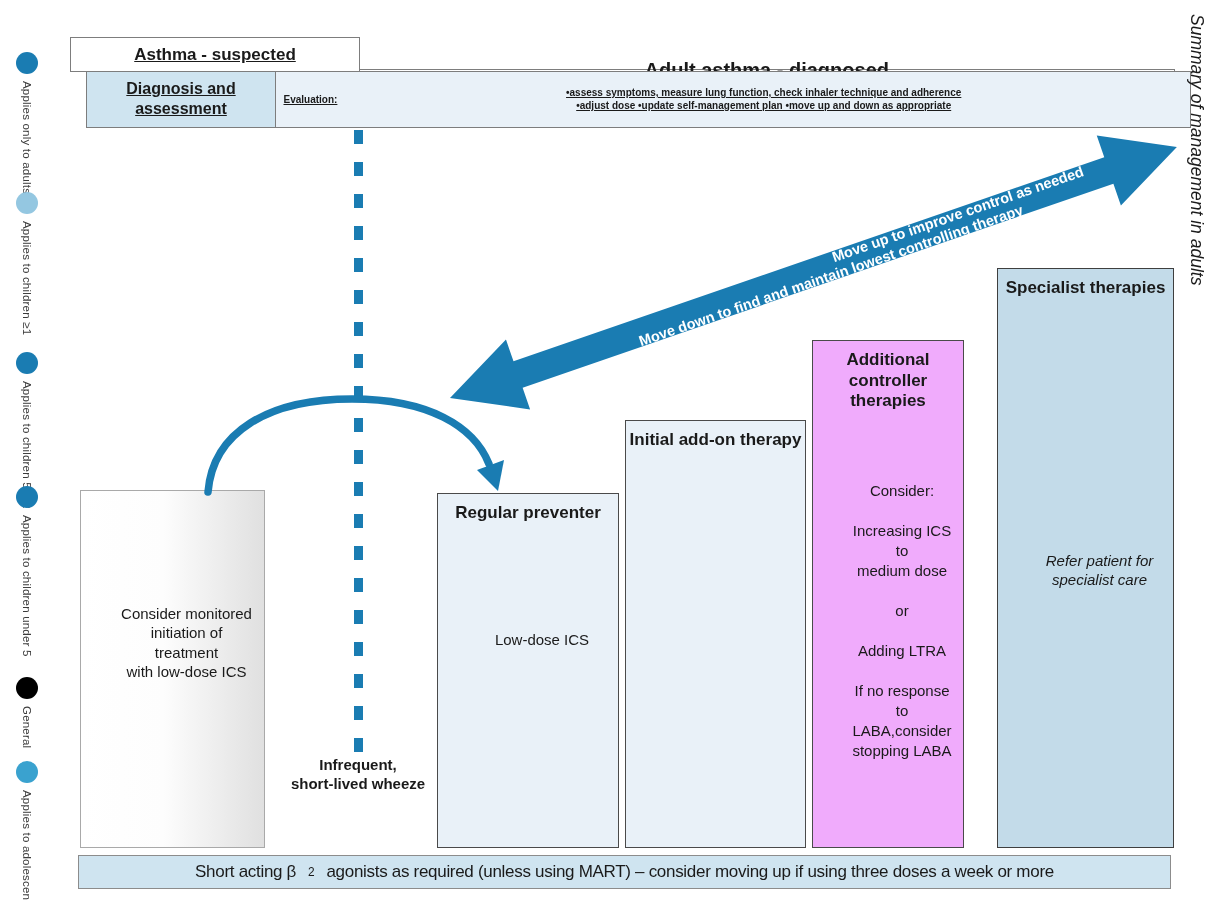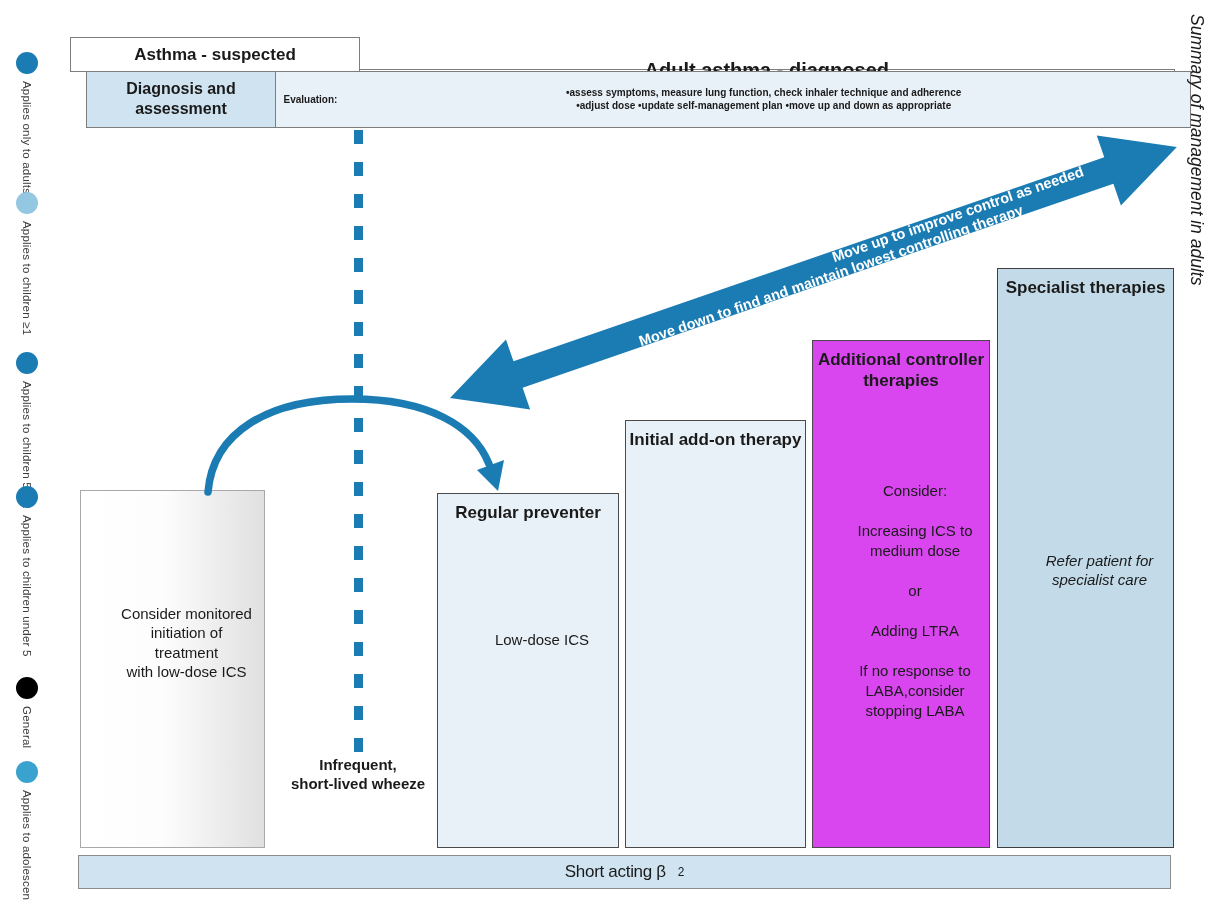--- a/index.html
+++ b/index.html
@@ -3,21 +3,21 @@
 <meta charset="utf-8">
 <style>
   * { margin:0; padding:0; box-sizing:border-box; }
   html,body { background:#fff; }
   #canvas {
     position:relative; width:1222px; height:910px; overflow:hidden;
     background:#fff; font-family:"Liberation Sans", sans-serif; color:#1a1a1a;
   }
 
   
-  .hrow { position:absolute; display:flex; }
+  .hrow { position:absolute; display:flex;text-decoration:underline; }
   .hcell {
     border:1.5px solid #7d7d7d; display:flex; align-items:center; justify-content:center;
     font-weight:bold; background:#fff;
   }
   #hrow1 { left:70px; top:37px; width:1105px; height:35px; }
   #hcell-suspected { width:290px; font-size:17px; }
   #hcell-diagnosed { width:816.5px; margin-left:-1.5px; font-size:20px;margin-top:32px; }
   #hrow2 { left:70px; top:70.5px; width:1105px; height:57px;margin-left:16px; }
   #hcell-diagnosis { width:190px; background:#cfe4f0; font-size:16px; text-align:center; white-space:pre-line; line-height:1.25; }
   #hcell-evaluation {
@@ -53,21 +53,21 @@
     background:repeating-linear-gradient(180deg, #1a7cb2 0 14px, transparent 14px 32px);
   }
 
   
   .step { position:absolute; border:1px solid #4a4a4a; }
   #step-1 { left:80px;  top:490px; width:185px; height:358px;
             background:linear-gradient(90deg,#ffffff 0%,#fdfdfd 45%,#e0e0e0 100%);
             border:1px solid #a9a9a9; }
   #step-2 { left:437px; top:493px; width:182px; height:355px; background:#e9f1f8; }
   #step-3 { left:625px; top:420px; width:181px; height:428px; background:#e9f1f8; }
-  #step-4 { left:812px; top:340px; width:178px; height:508px; background:#d946ef; }
+  #step-4 { left:812px; top:340px; width:152px; height:508px; background:#f0abfc; }
   #step-5 { left:997px; top:268px; width:177px; height:580px; background:#c3dbe9; border:1.5px solid #3f3f3f; }
 
   .step-title {
     font-weight:bold; text-align:center; padding-top:9px; font-size:17px;
     white-space:pre-line; line-height:1.22;
   }
   .step-body {
     position:absolute; left:0; right:0; padding:0 10px; text-align:center;
     font-size:15px; white-space:pre-line; line-height:1.28;margin-left:28px;
   }
@@ -176,20 +176,21 @@
     <div class="step-body">Refer patient for
 specialist care</div>
   </div>
 
   <div id="wheeze-label">Infrequent,
 short-lived wheeze</div>
 
   <div id="footer-bar">
     <span>Short acting β</span>
       <sub>2</sub>
+      <span> agonists as required (unless using MART) – consider moving up if using three doses a week or more</span>
   </div>
 
   <svg id="arrows-svg" viewBox="0 0 1222 910">
 
     <g transform="translate(450,398) rotate(-19.05)">
       <polygon points="0,0 72,-37 72,-14 697,-14 697,-37 769,0 697,37 697,14 72,14 72,37" fill="#1a7cb2"></polygon>
       <text x="540" y="-3" text-anchor="middle" font-size="14.5" font-weight="bold" fill="#ffffff" font-family="Liberation Sans, sans-serif">Move up to improve control as needed</text>
       <text x="400" y="13.5" text-anchor="middle" font-size="14.5" font-weight="bold" fill="#ffffff" font-family="Liberation Sans, sans-serif">Move down to find and maintain lowest controlling therapy</text>
     </g>
 

